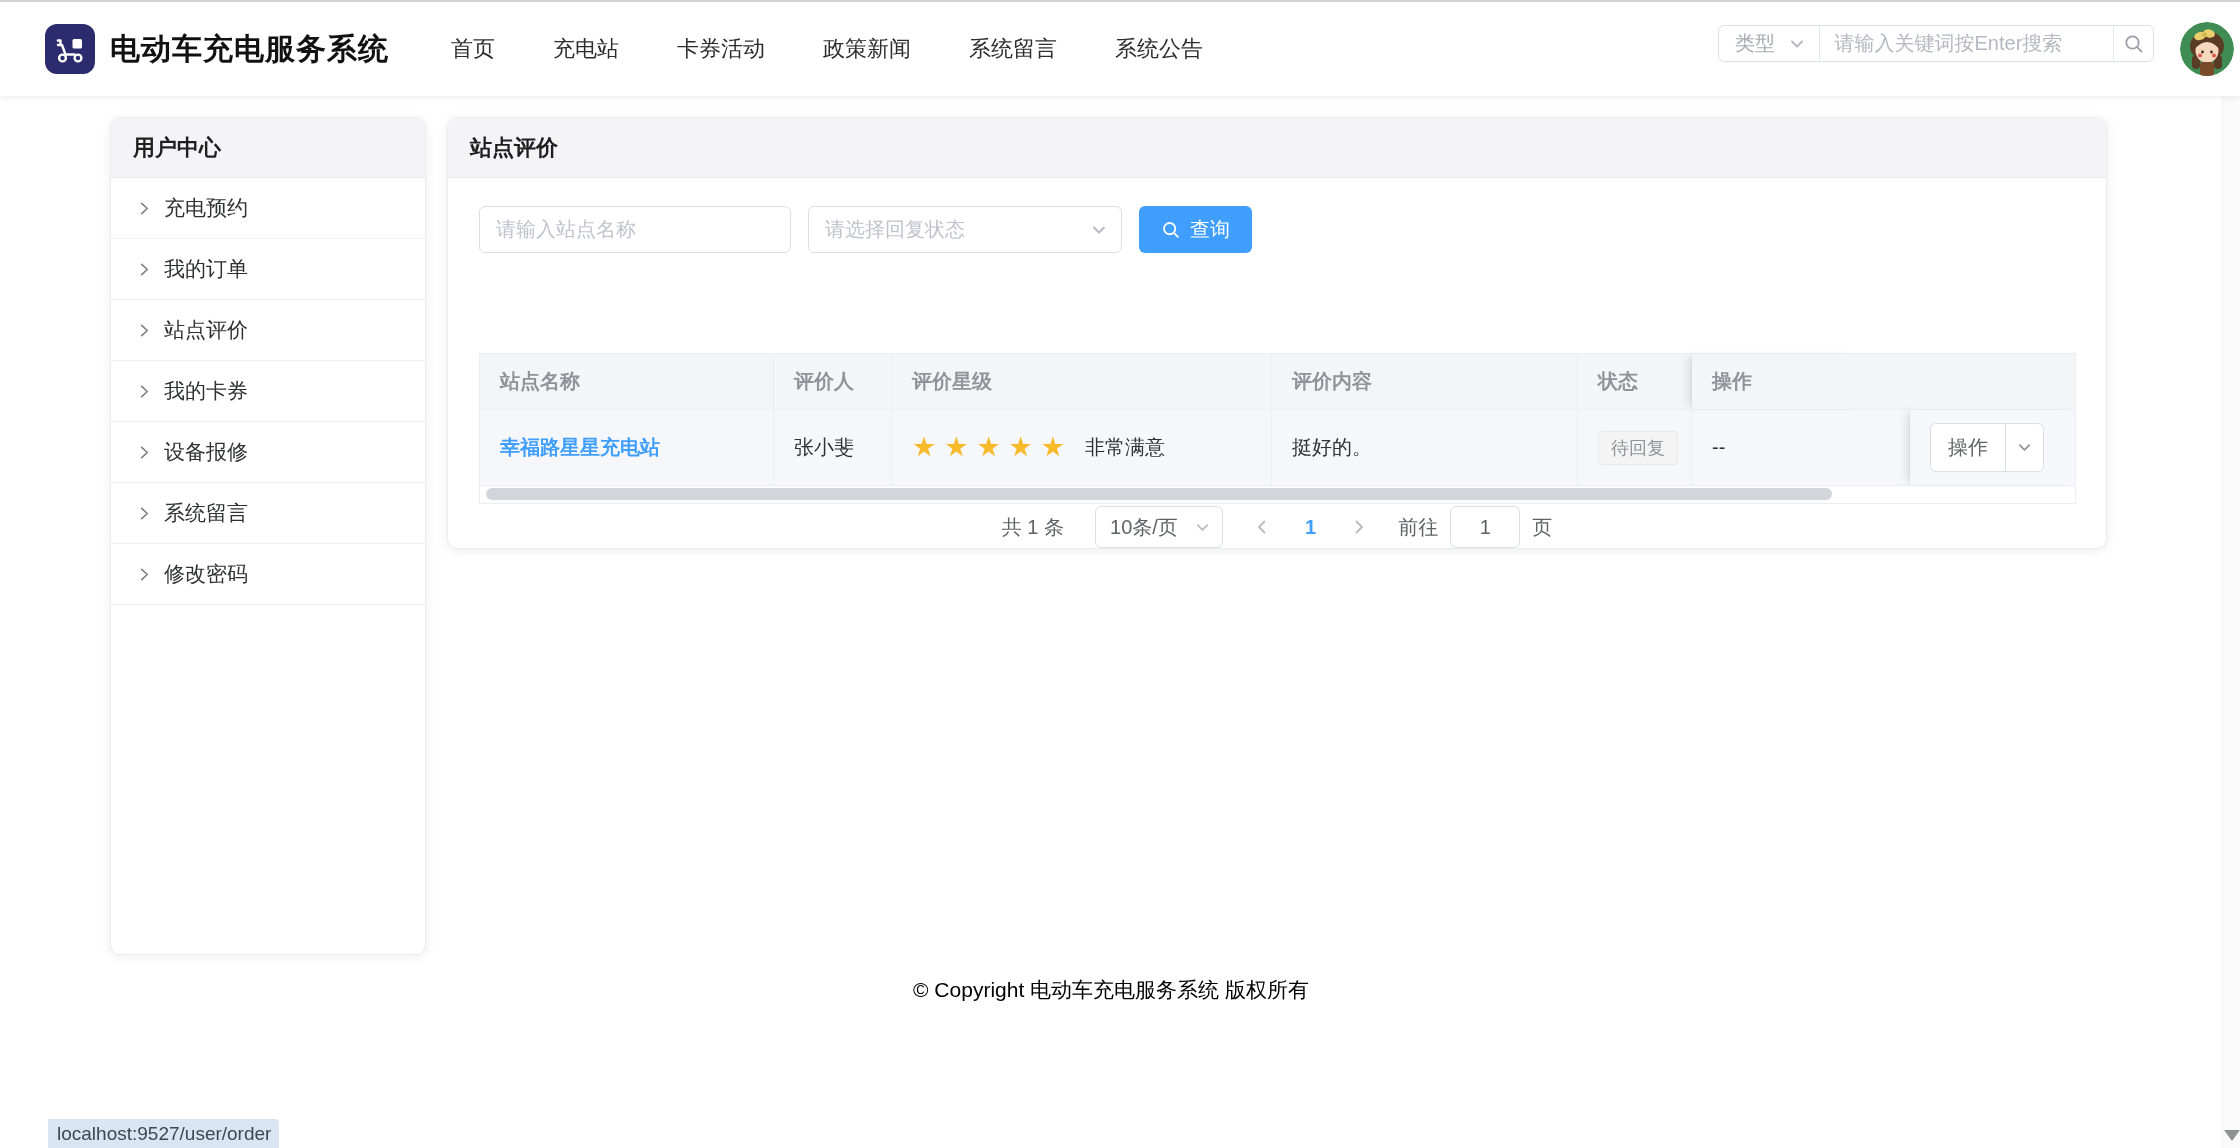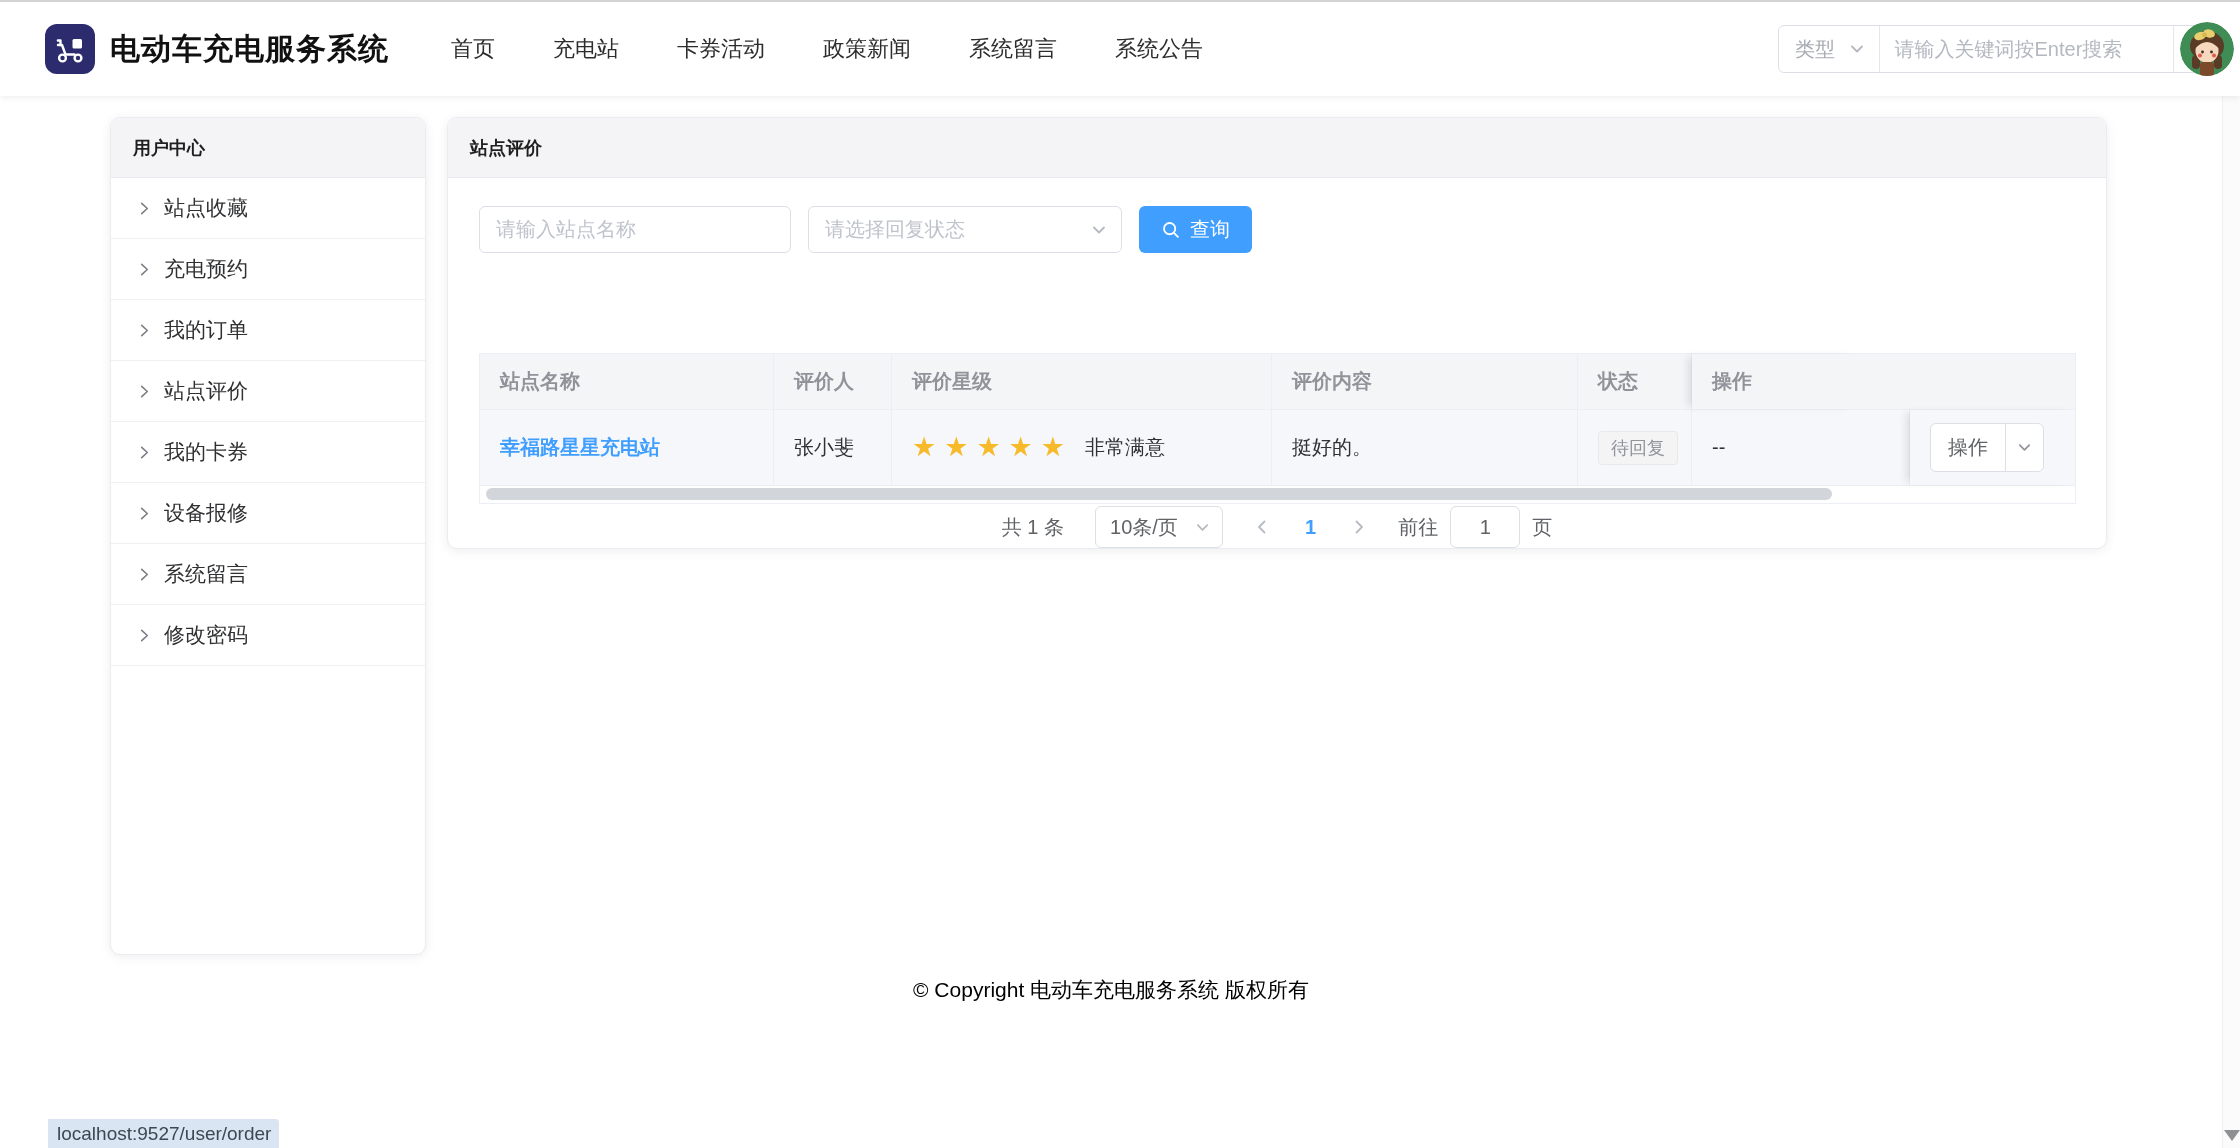--- a/index.html
+++ b/index.html
@@ -19,35 +19,35 @@
     background:#fff; box-shadow:0 2px 6px rgba(0,0,0,.07);
     display:flex; align-items:center; z-index:5;
   }
   .brand { display:flex; align-items:center; margin-left:45px; cursor:pointer; }
   .logo-box { width:50px; height:50px; border-radius:12px; background:#2b2b6d; display:flex; align-items:center; justify-content:center; }
   .brand-title { margin-left:15px; font-size:30px; font-weight:700; color:#111111; letter-spacing:1px; }
   .main-nav { display:flex; margin-left:62px; gap:58px; }
   .main-nav .nav-item { font-size:22px; color:#2d2d2d; cursor:pointer; white-space:nowrap; }
 
   .header-search {
-    position:absolute; left:1778px; top:23px; width:436px; height:48px;
+    position:absolute; left:1718px; top:23px; width:436px; height:37px;
     border:1px solid #dcdfe6; border-radius:6px; background:#fff;
     display:flex; align-items:stretch;
   }
   .type-select { width:128px; display:flex; align-items:center; justify-content:space-between; padding:0 14px 0 16px; cursor:pointer; border-right:1px solid #e4e7ed; }
   .type-select .sel-text { font-size:20px; color:#a8abb2; }
   .kw-input { flex:1; border:none; outline:none; padding:0 14px; font-size:20px; color:#303133; font-family:inherit; }
   .kw-input::placeholder { color:#b4b8c0; }
   .search-btn { width:54px; border-left:1px solid #e4e7ed; display:flex; align-items:center; justify-content:center; cursor:pointer; background:#fff; border-radius:0 6px 6px 0; }
 
   .avatar { position:absolute; left:2180px; top:20px; width:54px; height:54px; border-radius:50%; overflow:hidden; cursor:pointer; }
 
   
   .card { position:absolute; background:#fff; border:1px solid #e9ecf0; border-radius:10px; box-shadow:0 2px 12px rgba(0,0,0,.07); }
-  .card-head { height:60px; background:#f4f4f6; border-bottom:1px solid #e8e9ec; border-radius:10px 10px 0 0; display:flex; align-items:center; padding-left:22px; font-size:18px; font-weight:700; color:#1f1f1f; }
+  .card-head { height:60px; background:#f4f4f6; border-bottom:1px solid #e8e9ec; border-radius:10px 10px 0 0; display:flex; align-items:center; padding-left:22px; font-size:22px; font-weight:700; color:#1f1f1f; }
 
   
   .sidebar { left:110px; top:117px; width:316px; height:838px; }
   .side-item { height:61px; display:flex; align-items:center; padding-left:26px; border-bottom:1px solid #f0f0f0; cursor:pointer; }
   .side-item .chev { display:flex; align-items:center; margin-right:12px; color:#7b7f85; }
   .side-item .side-label { font-size:21px; color:#303133; }
 
   
   .main-panel { left:447px; top:117px; width:1660px; height:432px; }
   .panel-body { position:relative; height:372px; }
@@ -165,28 +165,20 @@
       <ellipse cx="29" cy="11.5" rx="6" ry="4" fill="#e8cf6e" transform="rotate(14 29 11.5)"></ellipse>
       <circle cx="24.5" cy="13" r="2.4" fill="#d4b84f"></circle>
       <rect x="20" y="40" width="14" height="14" rx="3" fill="#7a4a2b"></rect>
     </svg>
   </div>
 </header>
 
 <aside class="card sidebar">
   <div class="card-head">用户中心</div>
   <div>
-    <div class="side-item">
-      <span class="chev">
-          <svg width="15" height="15" viewBox="0 0 16 16">
-            <path d="M5 2.5 l6 5.5 -6 5.5" stroke="#7b7f85" stroke-width="1.7" fill="none" stroke-linecap="round" stroke-linejoin="round"></path>
-          </svg>
-        </span>
-      <span class="side-label">站点收藏</span>
-    </div>
     <div class="side-item">
       <span class="chev">
           <svg width="15" height="15" viewBox="0 0 16 16">
             <path d="M5 2.5 l6 5.5 -6 5.5" stroke="#7b7f85" stroke-width="1.7" fill="none" stroke-linecap="round" stroke-linejoin="round"></path>
           </svg>
         </span>
       <span class="side-label">充电预约</span>
     </div>
     <div class="side-item">
       <span class="chev">

